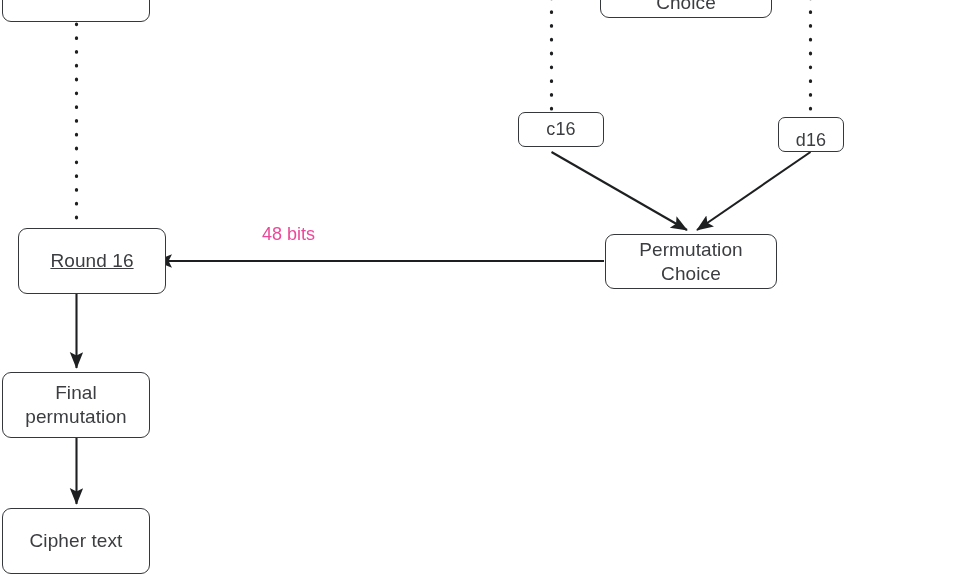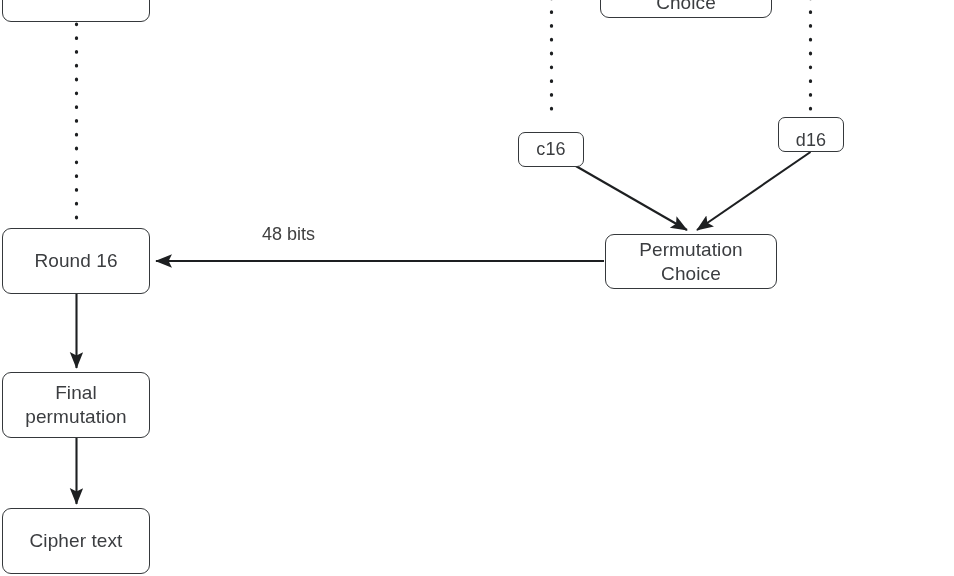--- a/index.html
+++ b/index.html
@@ -44,21 +44,21 @@
     font-size: 18px;
     border-radius: 7px;
   }
   .node-label {
     display: block;
     white-space: pre-line;
     padding: 0 6px;
   }
   .edge-label {
     position: absolute;
-    color: #404040;
+    color: #ec4899;
     font-family: "Liberation Sans", sans-serif;
     font-size: 18px;
     white-space: nowrap;
     z-index: 4;
     background: transparent;
   }
 </style>
 </head>
 <body>
 
@@ -89,29 +89,29 @@
   </svg>
 
   <div class="node" style="left:2px; top:-46px; width:148px; height:68px;">
     <span class="node-label"></span>
   </div>
 
   <div class="node" style="left:600px; top:-36px; width:172px; height:54px; align-items:flex-end; padding-bottom:2px;">
     <span class="node-label">Choice</span>
   </div>
 
-  <div class="node small" style="left:518px; top:132px; width:66px; height:35px;">
+  <div class="node small" style="left:518px; top:112px; width:86px; height:35px;">
     <span class="node-label">c16</span>
   </div>
 
   <div class="node small" style="left:778px; top:117px; width:66px; height:35px;align-items:flex-end;">
     <span class="node-label">d16</span>
   </div>
 
-  <div class="node" style="left:2px; top:228px; width:148px; height:66px;">
+  <div class="node" style="left:18px; top:228px; width:148px; height:66px;text-decoration:underline;">
     <span class="node-label">Round 16</span>
   </div>
 
   <div class="node" style="left:605px; top:234px; width:172px; height:55px;">
     <span class="node-label">Permutation
 Choice</span>
   </div>
 
   <div class="node" style="left:2px; top:508px; width:148px; height:66px;">
     <span class="node-label">Cipher text</span>

